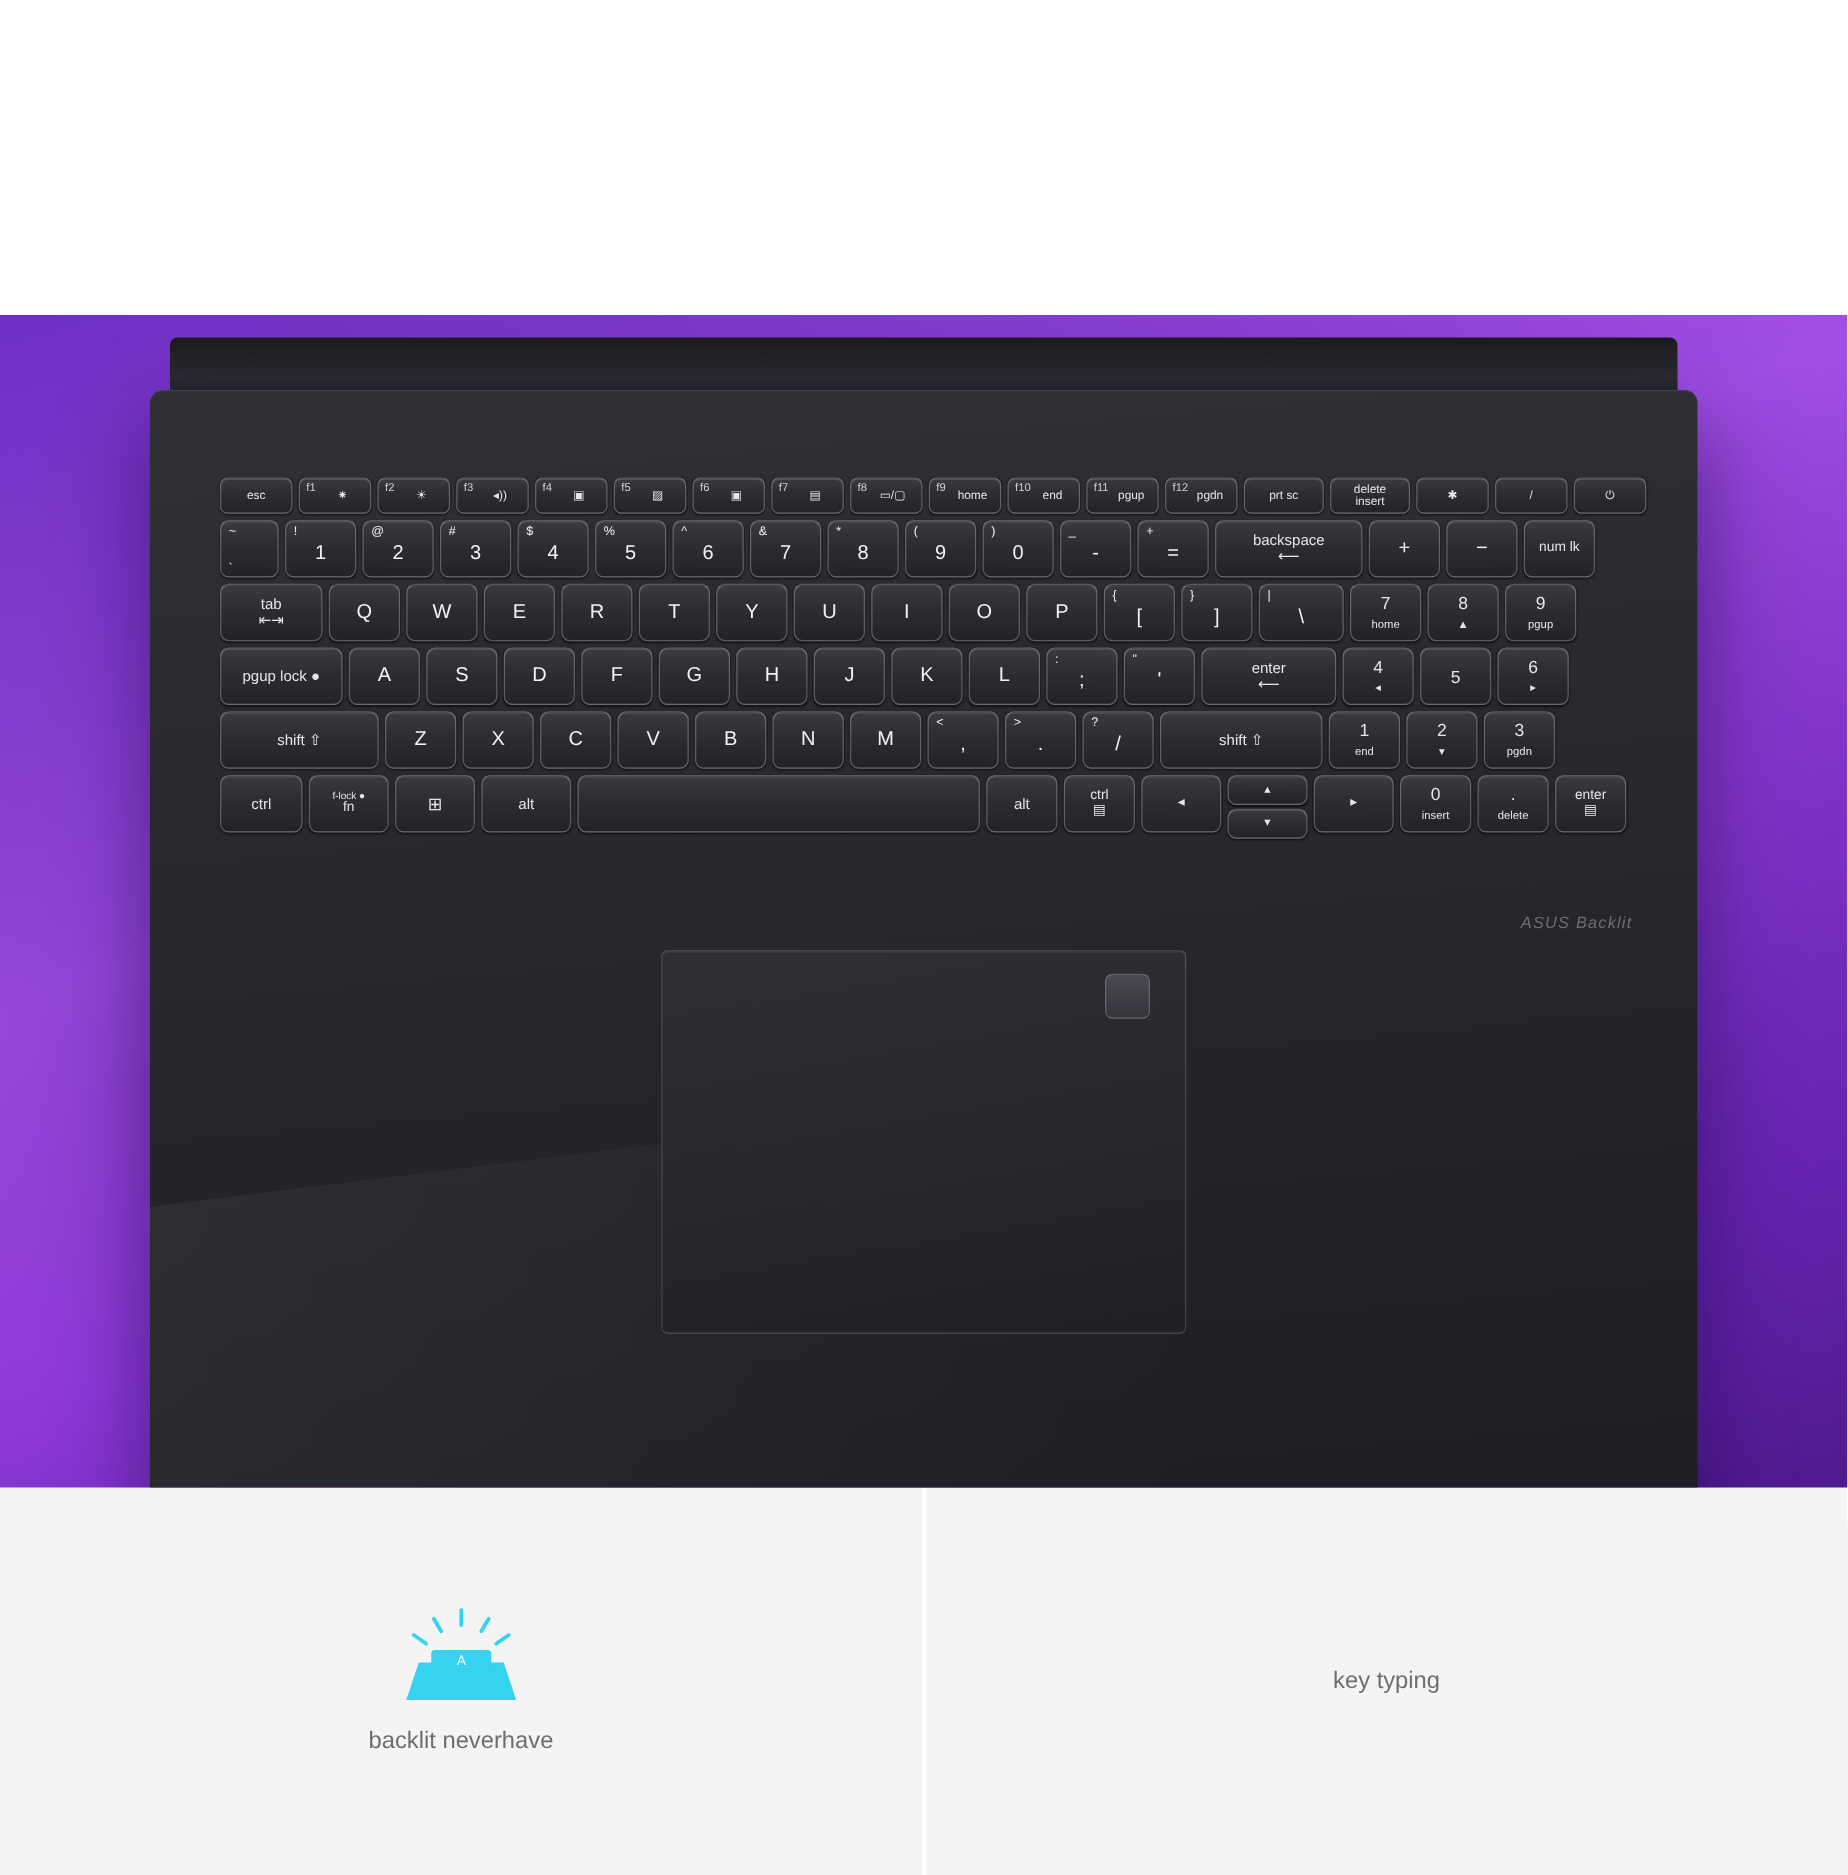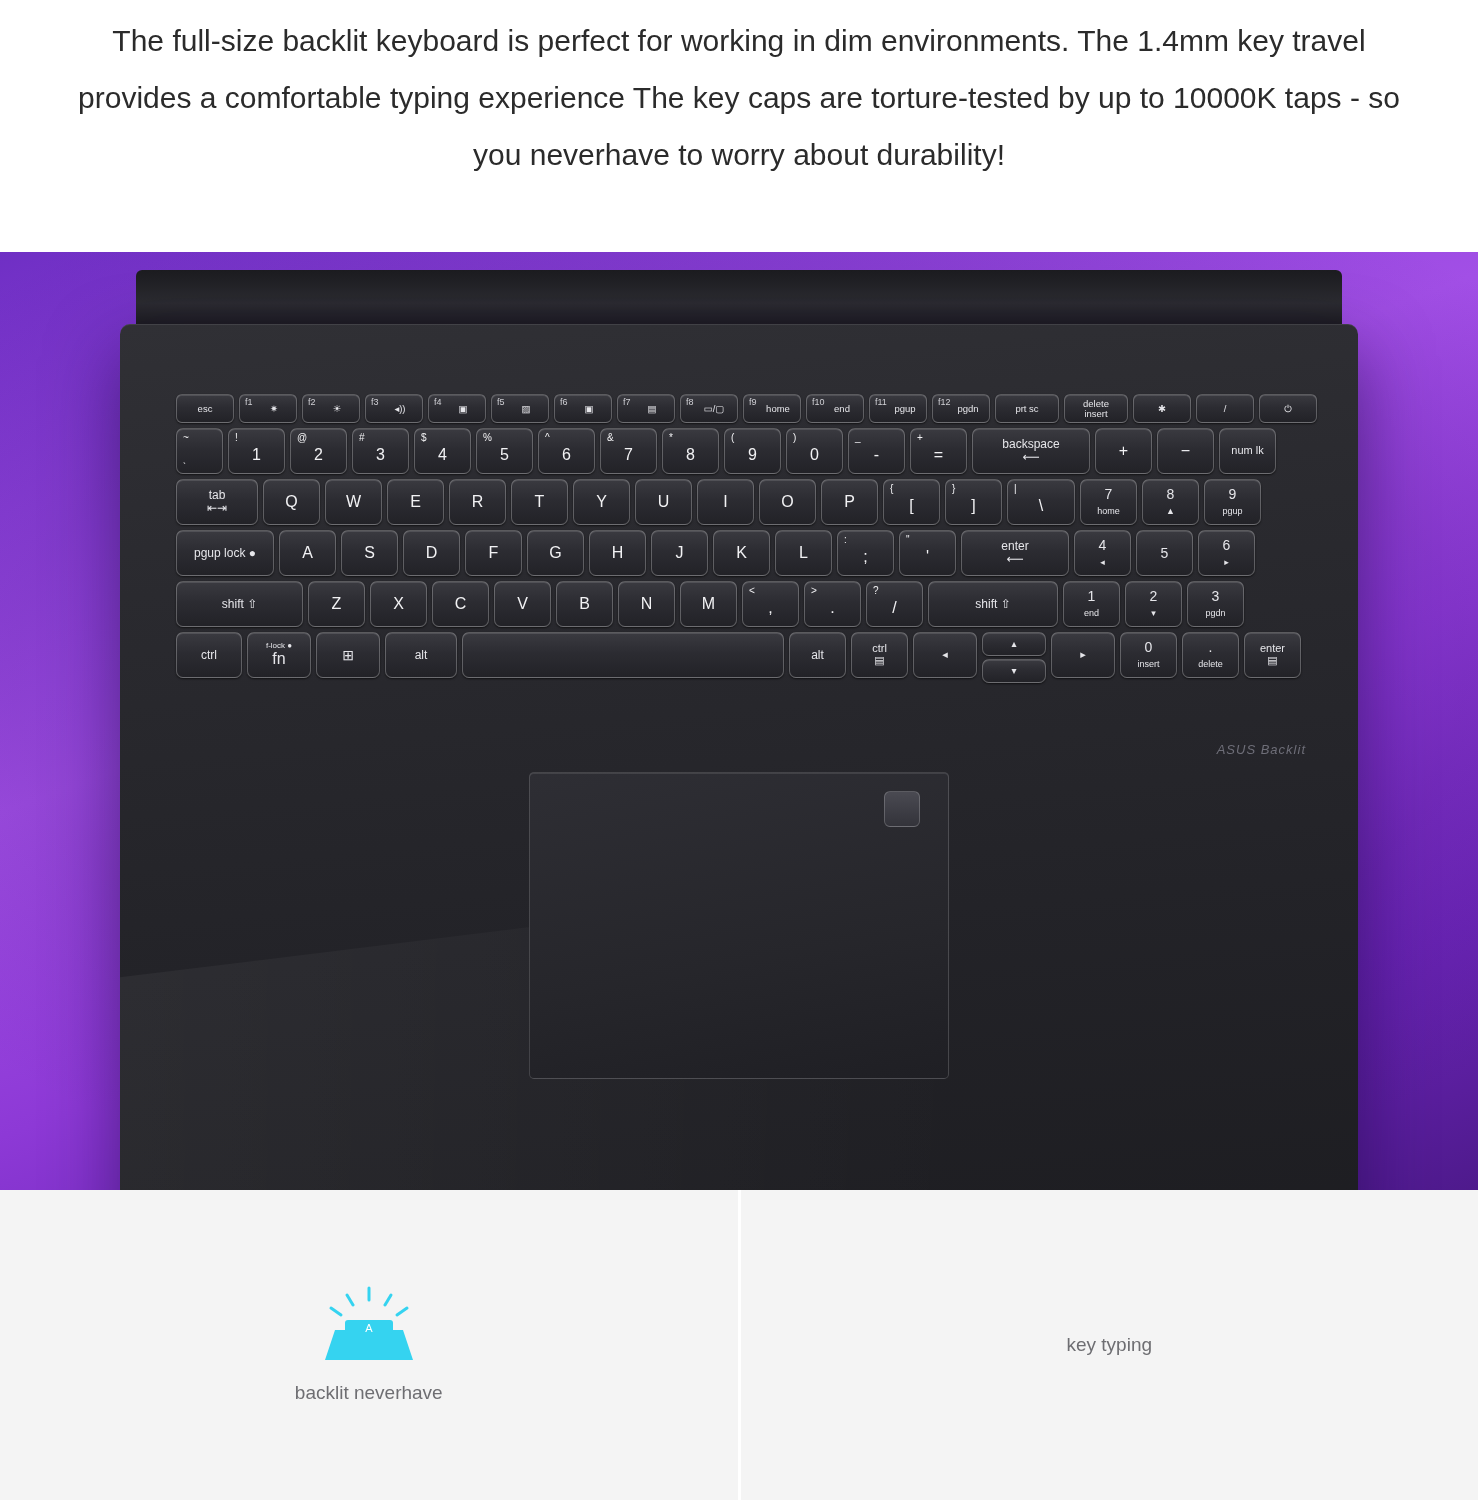--- a/index.html
+++ b/index.html
@@ -18,21 +18,21 @@
           radial-gradient(ellipse 70% 60% at 50% 45%, rgba(150,80,230,.55) 0%, rgba(110,45,190,.35) 45%, rgba(60,20,120,.15) 70%, rgba(30,10,70,0) 100%),
           linear-gradient(160deg,#6f2fc4 0%,#8a3fd8 18%,#a24fe6 38%,#8d39d6 60%,#6a24b5 82%,#4e1a8c 100%);}
   .hero .glow{position:absolute;left:50%;top:50%;transform:translate(-50%,-50%);width:1180px;height:820px;
         background:radial-gradient(ellipse at center, rgba(200,140,255,.55) 0%, rgba(160,90,235,.25) 45%, rgba(90,40,160,0) 72%);
         filter:blur(8px);}
 
   
   .laptop{position:absolute;left:50%;top:18px;transform:translateX(-50%);width:1238px;height:840px;}
   .lid{position:absolute;left:16px;top:0;width:1206px;height:60px;background:linear-gradient(180deg,#1c1c20 0%,#2b2b30 55%,#17171a 100%);border-radius:6px 6px 0 0;}
   .lid:after{content:"";position:absolute;left:0;right:0;bottom:0;height:6px;background:#0e0e11;}
-  .base{position:absolute;left:0;top:54px;width:1238px;height:986px;border-radius:10px 10px 22px 22px;
+  .base{position:absolute;left:0;top:42px;width:1238px;height:986px;border-radius:10px 10px 22px 22px;
         background:linear-gradient(175deg,#303035 0%,#2a2a2f 25%,#232328 60%,#1c1c20 100%);
         box-shadow:0 30px 70px rgba(30,5,70,.55), inset 0 1px 0 rgba(255,255,255,.09);text-decoration:underline;}
   .base .sheen{position:absolute;inset:0;border-radius:10px 10px 22px 22px;overflow:hidden;}
   .base .sheen:before{content:"";position:absolute;left:-10%;top:58%;width:130%;height:60%;
         background:linear-gradient(100deg,rgba(255,255,255,.055),rgba(255,255,255,0) 60%);transform:rotate(-7deg);}
 
   
   .kbd{position:absolute;left:56px;top:70px;width:1126px;}
   .krow{display:flex;gap:5px;margin-bottom:5px;align-items:stretch;}
   .key{position:relative;background:linear-gradient(180deg,#3a3a40 0%,#2c2c32 45%,#222227 100%);
@@ -72,21 +72,20 @@
   .fcaption{color:#6e6e72;font-size:19px;}
   .bignum{color:#35d3f0;font-size:62px;font-weight:400;line-height:1;letter-spacing:.5px;}
   .kbicon{width:120px;height:86px;position:relative;}
 </style>
 </head>
 <body>
 
 <div class="page">
 
   <div class="header">
-    <p class="subhead">The full-size backlit keyboard is perfect for working in dim environments. The 1.4mm key travel provides a comfortable typing experience The key caps are torture-tested by up to 10000K taps - so you neverhave to worry about durability!</p>
   </div>
 
   <div class="hero">
     <div class="glow"></div>
 
     <div class="laptop">
       <div class="lid"></div>
       <div class="base">
         <div class="sheen"></div>
 
@@ -387,21 +386,21 @@
             <div class="key">
                 <span class="tiny" style="font-size:14px">3<br><span style="font-size:9px">pgdn</span></span>
               </div>
           </div>
 
           <div class="krow">
             <div class="key wide-ctrl">
                 <span class="tiny" style="font-size:12px">ctrl</span>
               </div>
             <div class="key" style="width:62px">
-                <span class="tiny" style="font-size:8px">f-lock ●<br><span style="font-size:16px">fn</span></span>
+                <span class="tiny" style="font-size:8px">f-lock ●<br><span style="font-size:11px">fn</span></span>
               </div>
             <div class="key" style="width:62px">
                 <span class="tiny" style="font-size:14px">⊞</span>
               </div>
             <div class="key" style="width:70px">
                 <span class="tiny" style="font-size:12px">alt</span>
               </div>
             <div class="key space"></div>
             <div class="key" style="width:55px">
                 <span class="tiny" style="font-size:12px">alt</span>

